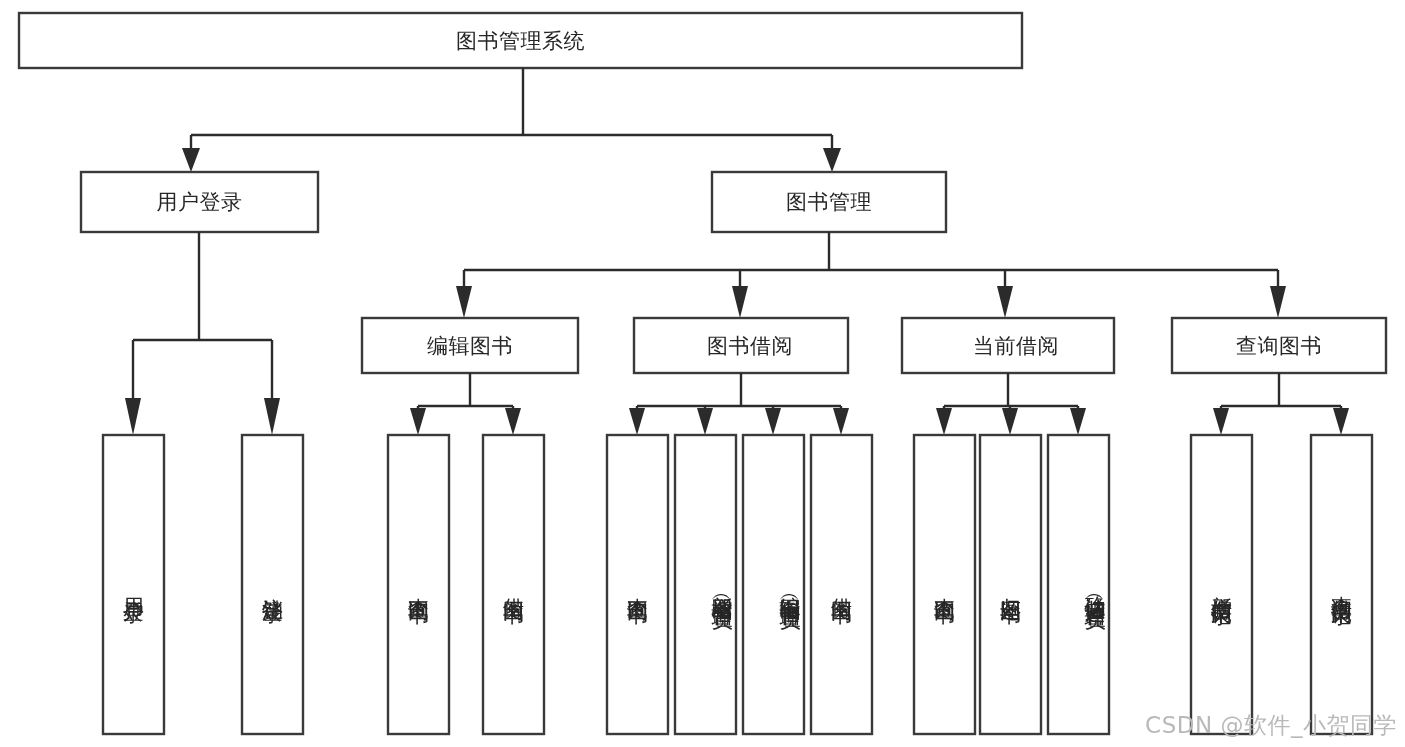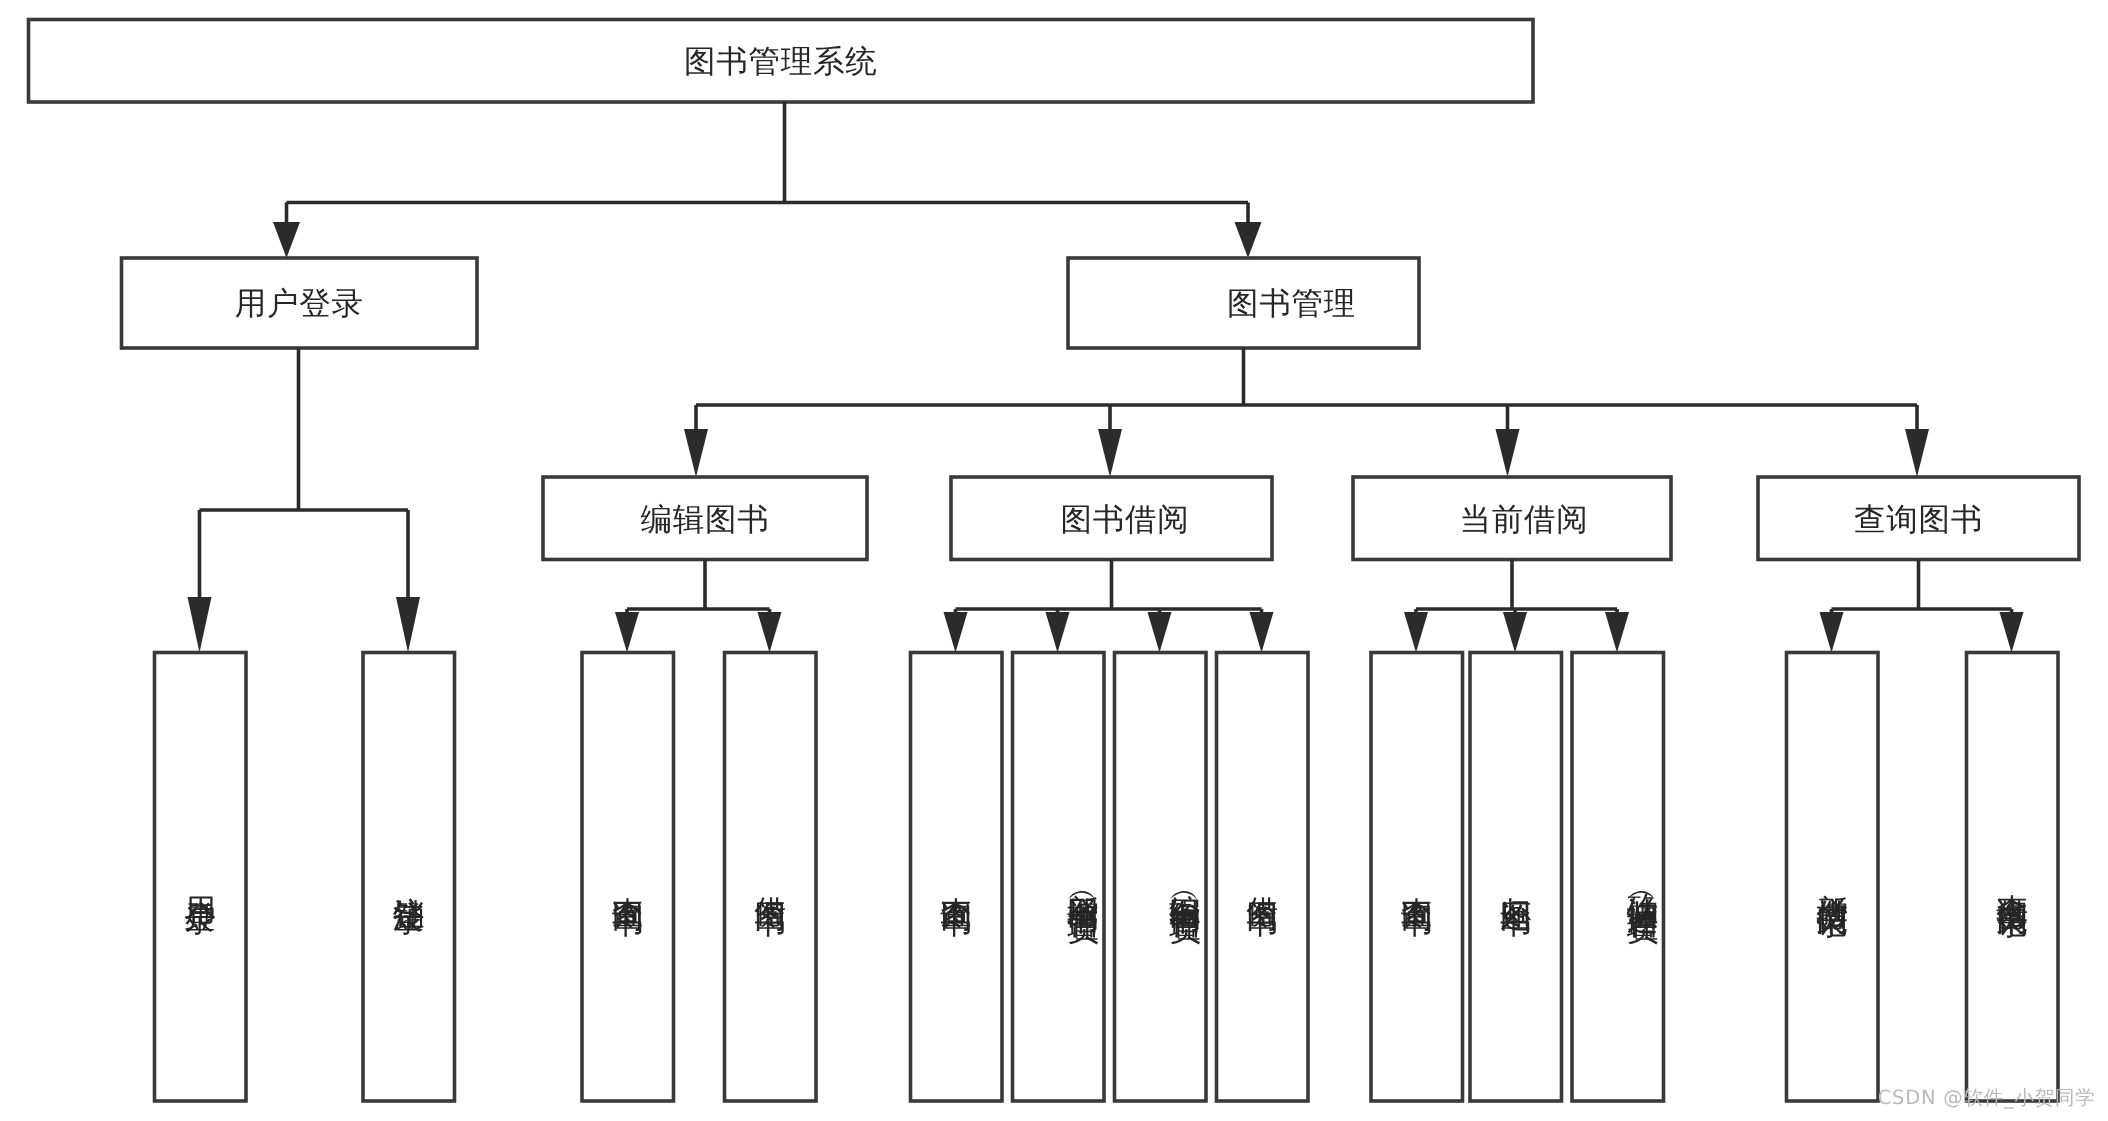--- a/index.html
+++ b/index.html
@@ -65,21 +65,21 @@
     white-space: nowrap;
     pointer-events: none;
   }
   .node-label-v.align-top {
     align-items: flex-start;
   }
   #watermark {
     position: absolute;
     right: 8px;
     bottom: 6px;
-    font-size: 13px;
+    font-size: 23px;
     color: #b9b9b9;
     letter-spacing: 0.5px;
     white-space: nowrap;
   }
 </style>
 </head>
 <body>
 
 <div id="diagram-root">
 
@@ -171,21 +171,21 @@
     <rect class="node-rect" x="980" y="435" width="61" height="299"></rect>
     <rect class="node-rect" x="1048" y="435" width="61" height="299"></rect>
 
     <rect class="node-rect" x="1191" y="435" width="61" height="299"></rect>
     <rect class="node-rect" x="1311" y="435" width="61" height="299"></rect>
   </svg>
 
   <div class="node-label-h" style="left:19px; top:13px; width:1003px; height:55px;">图书管理系统</div>
 
   <div class="node-label-h" style="left:81px; top:172px; width:237px; height:60px;">用户登录</div>
-  <div class="node-label-h" style="left:712px; top:172px; width:234px; height:60px;margin-left:32px;">图书管理</div>
+  <div class="node-label-h" style="left:712px; top:172px; width:234px; height:60px;">图书管理</div>
 
   <div class="node-label-h" style="left:362px; top:318px; width:216px; height:55px;">编辑图书</div>
   <div class="node-label-h" style="left:634px; top:318px; width:232px; height:55px;">图书借阅</div>
   <div class="node-label-h" style="left:902px; top:318px; width:228px; height:55px;">当前借阅</div>
   <div class="node-label-h" style="left:1172px; top:318px; width:214px; height:55px;">查询图书</div>
 
   <div class="node-label-v" style="left:103px; top:435px; width:61px; height:299px;">用户登录</div>
   <div class="node-label-v" style="left:242px; top:435px; width:61px; height:299px;">注销登录</div>
 
   <div class="node-label-v" style="left:388px; top:435px; width:61px; height:299px;">查询图书</div>

